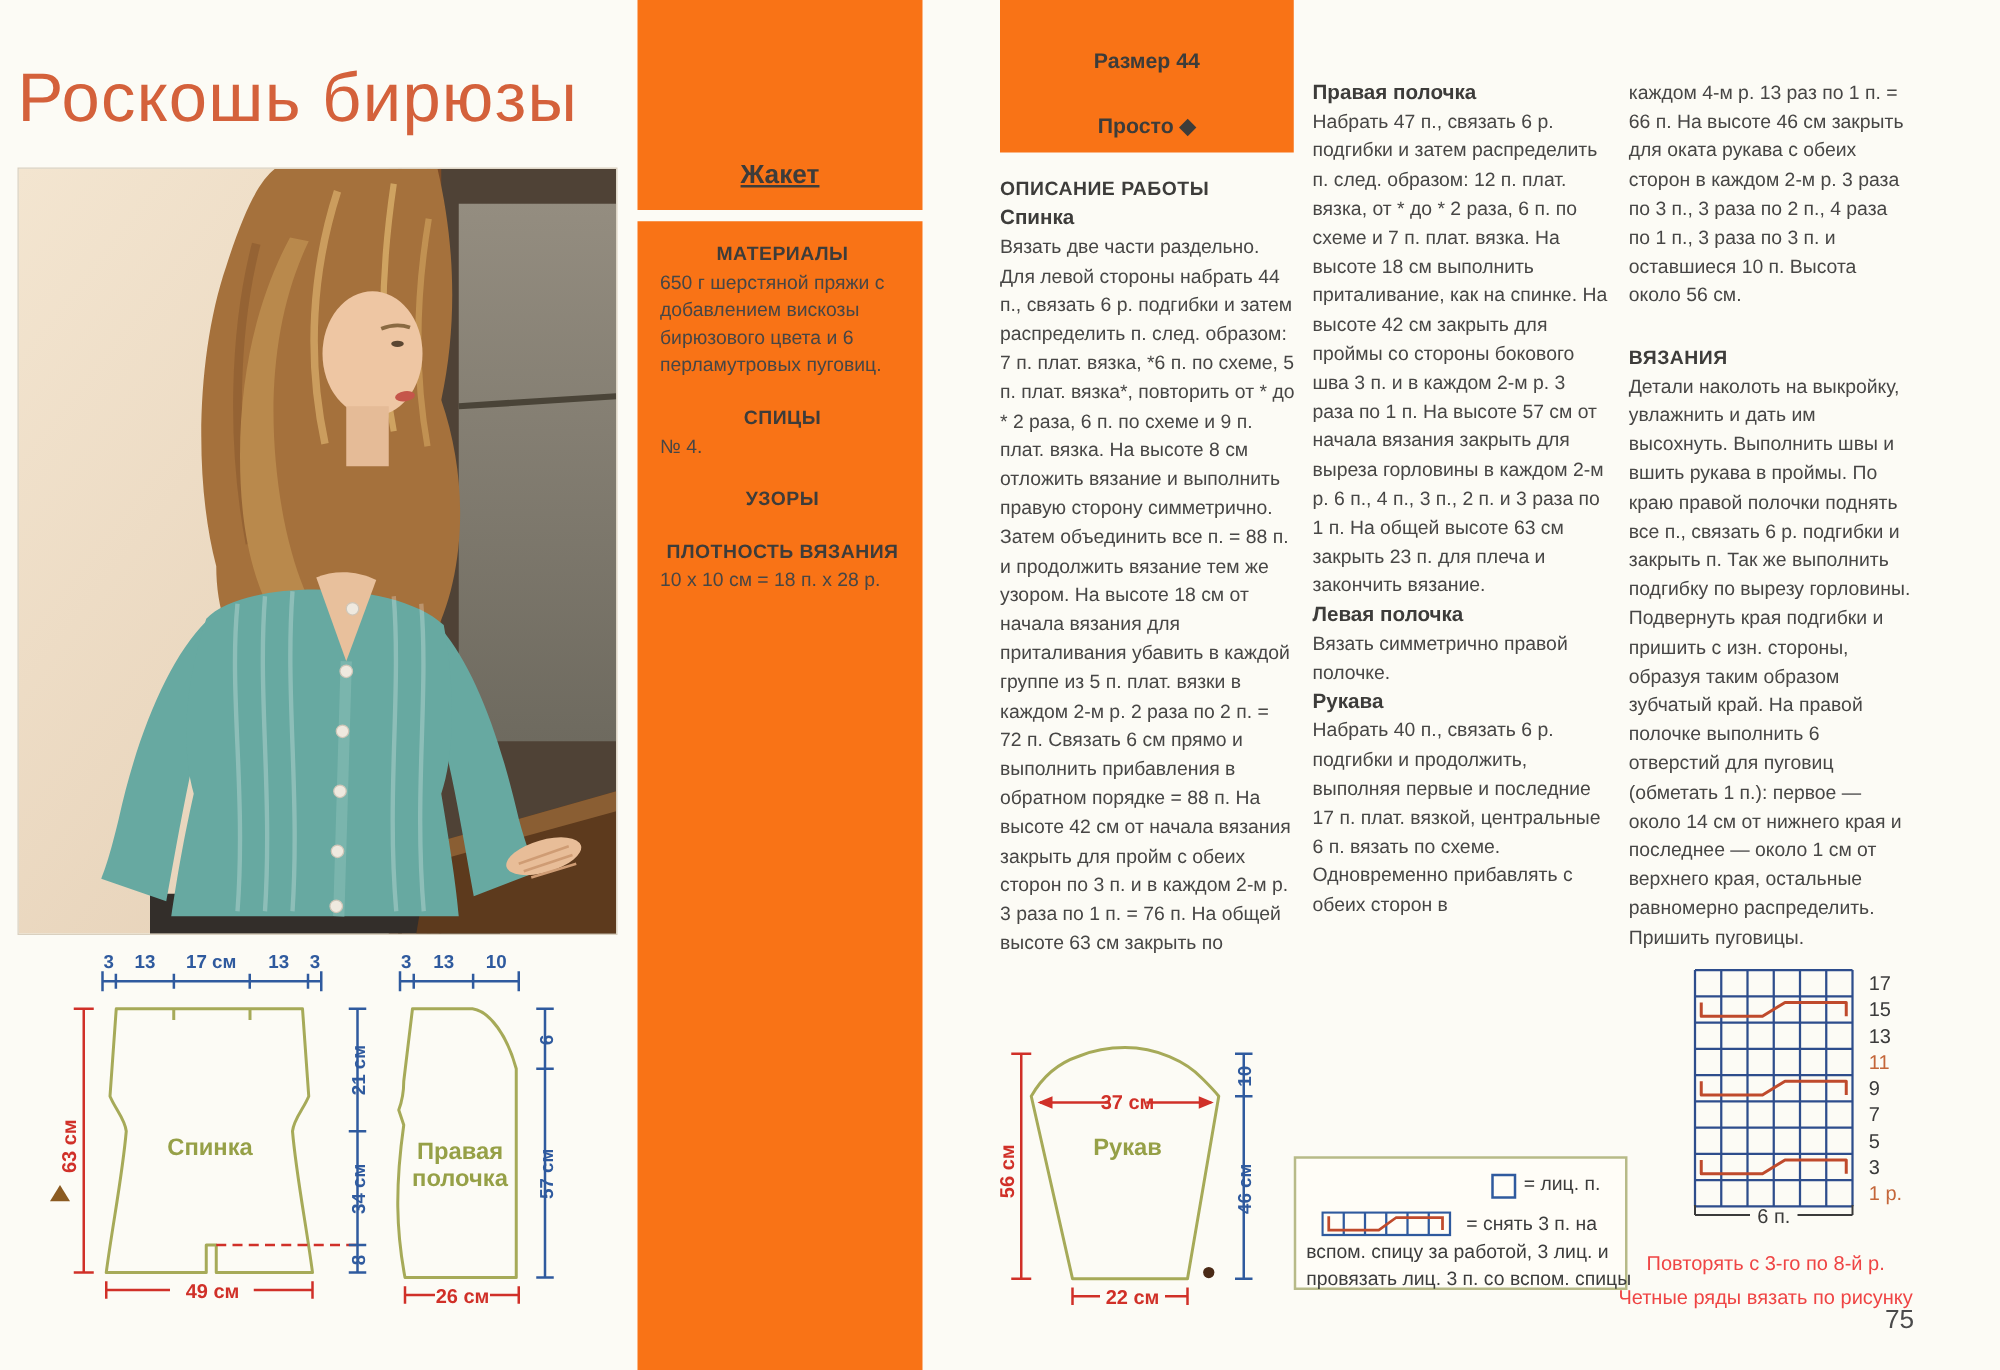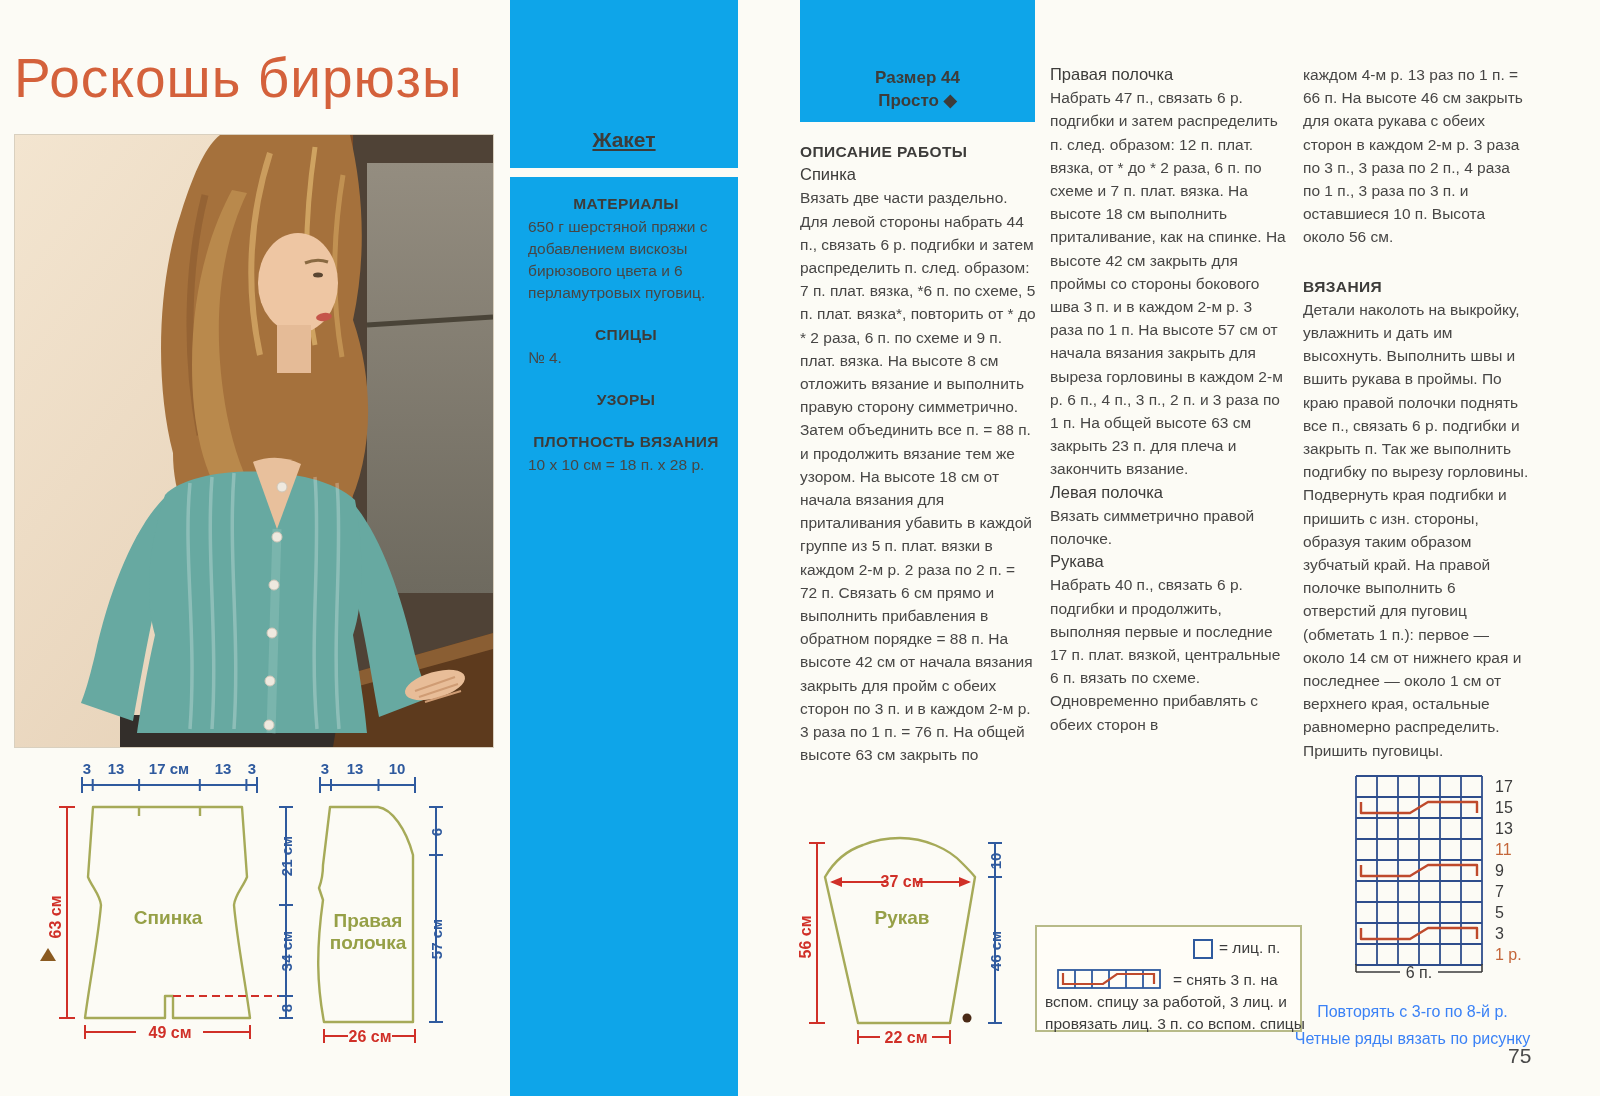--- a/index.html
+++ b/index.html
@@ -15,37 +15,37 @@
   .page-title{
     left:14px;top:46px;width:480px;
     font-size:55px;font-weight:500;letter-spacing:1px;
     color:#d4613b;
   }
 
   
   .photo{left:15px;top:135px;width:478px;height:612px;outline:1px solid #d9d0bf;}
 
   
-  .yellow-block{background:#0ea5e9;}
+  .yellow-block{background:#f97316;gap:29px;}
   .side-top{left:510px;top:0;width:228px;height:168px;display:flex;align-items:flex-end;justify-content:center;}
   .side-top .jacket{font-size:21px;font-weight:bold;color:#3d3c3a;padding-bottom:16px;text-decoration:underline;}
   .side-main{left:510px;top:177px;width:228px;height:919px;padding:0;box-sizing:border-box;}
   .side-inner{padding:16px 14px 0 18px;font-size:15.5px;line-height:22px;}
   .side-inner .blk.h1{font-weight:bold;letter-spacing:.4px;margin-top:20px;color:#3d3c3a;text-align:center;}
   .side-inner .blk.h1:first-child{margin-top:0;}
   .side-inner .blk.p{white-space:pre-line;margin-top:1px;}
 
   
   .size-box{left:800px;top:0;width:235px;height:122px;display:flex;flex-direction:column;justify-content:flex-end;align-items:center;padding-bottom:10px;box-sizing:border-box;}
   .size-box div{font-size:17px;font-weight:bold;color:#3d3c3a;line-height:23px;}
 
   
   .col{font-size:15.5px;line-height:23.2px;color:#474645;}
   .col .blk.h1{font-weight:bold;letter-spacing:.4px;color:#3d3c3a;}
-  .col .blk.h2{font-weight:normal;font-size:16.5px;color:#3d3c3a;}
+  .col .blk.h2{font-weight:bold;font-size:16.5px;color:#3d3c3a;}
   .col .blk.p{margin:0;}
   .col .blk.h1 + .blk, .col .blk.h2 + .blk{margin-top:0;}
   .col .blk.h1.gap{margin-top:26px;}
   #col1{left:800px;top:140px;width:236px;}
   #col2{left:1050px;top:63px;width:236px;}
   #col3{left:1303px;top:63px;width:226px;}
 
   
   svg text{font-family:"Liberation Sans", sans-serif;}
   .dim-blue-t{fill:#2f5a9e;font-size:15px;font-weight:bold;text-anchor:middle;}
@@ -60,21 +60,21 @@
   .legend-box{left:1035px;top:925px;width:267px;height:107px;background:#fffdf7;border:2px solid #b7ba88;box-sizing:border-box;}
   .legend-box .t{position:absolute;font-size:15.5px;color:#3c3c3c;white-space:nowrap;}
   .knit-sq{position:absolute;left:156px;top:12px;width:16px;height:16px;border:2px solid #2f5a9e;background:#fffdf7;}
 
   
   .grid-line{stroke:#2e4d8c;stroke-width:1.8;}
   .cable-path{stroke:#bf4a2c;stroke-width:2.4;fill:none;stroke-linejoin:round;}
   .chart-label{fill:#3b3b3b;font-size:16px;}
   .chart-label.red{fill:#c4663a;}
   .bracket{stroke:#3b3b3b;stroke-width:1.6;}
-  .chart-caption{left:1285px;top:998px;width:255px;text-align:center;font-size:16px;line-height:27px;color:#3b82f6;}
+  .chart-caption{left:1285px;top:998px;width:255px;text-align:center;font-size:16px;line-height:27px;color:#ef4444;}
 
   .stitch-count{fill:#3b3b3b;font-size:16px;text-anchor:middle;}
   .page-num{left:1508px;top:1044px;font-size:21px;color:#4a4a4a;}
 
   .print-mark{left:40px;top:948px;width:0;height:0;border-left:8px solid transparent;border-right:8px solid transparent;border-bottom:13px solid #8a5a20;}
 </style>
 </head>
 <body>
 
 <div class="abs page-title">Роскошь бирюзы</div>

